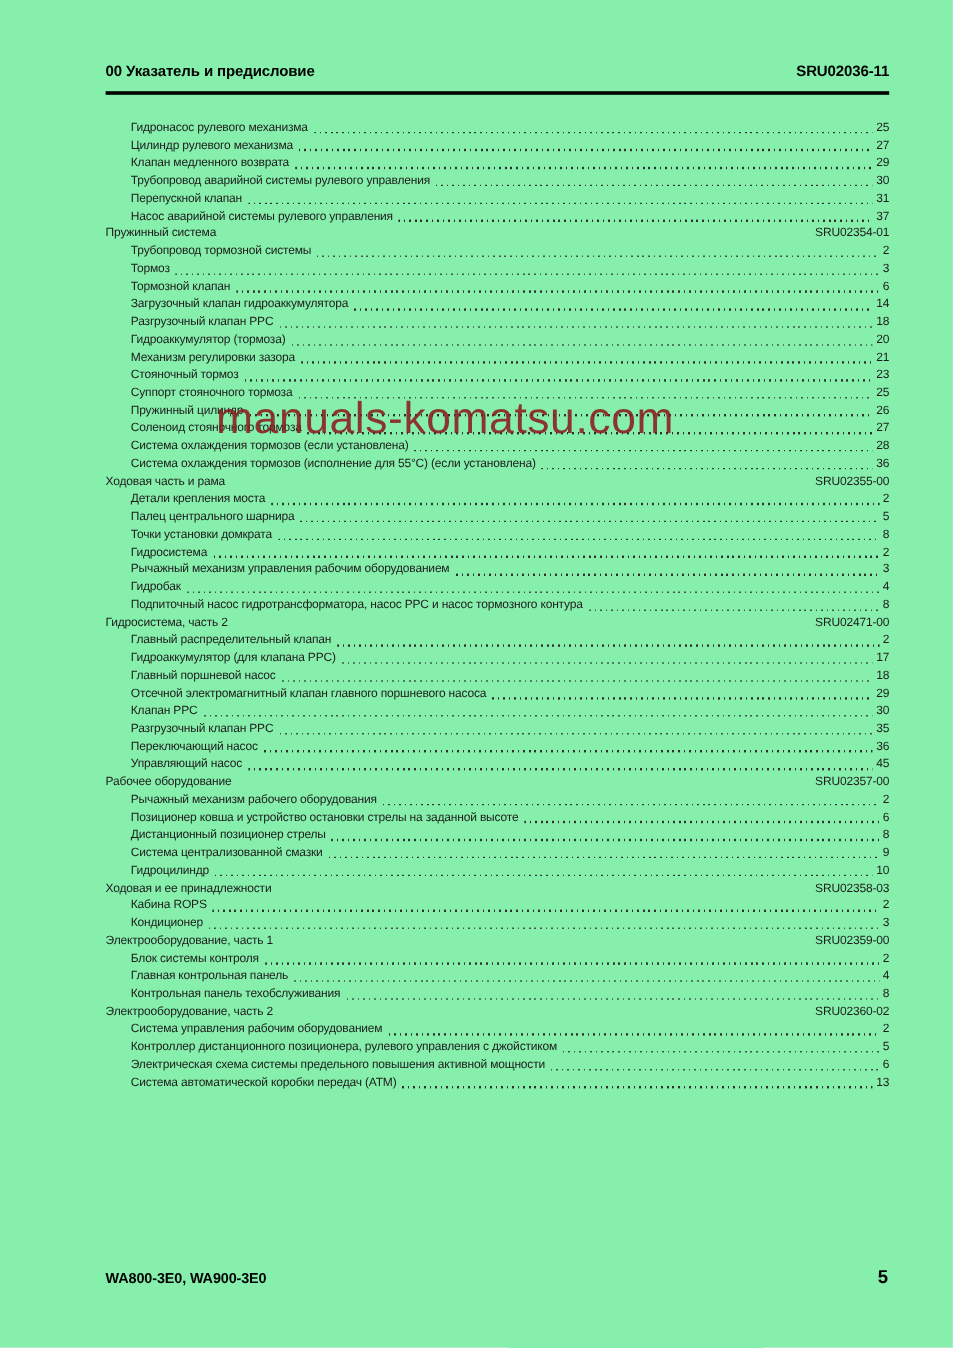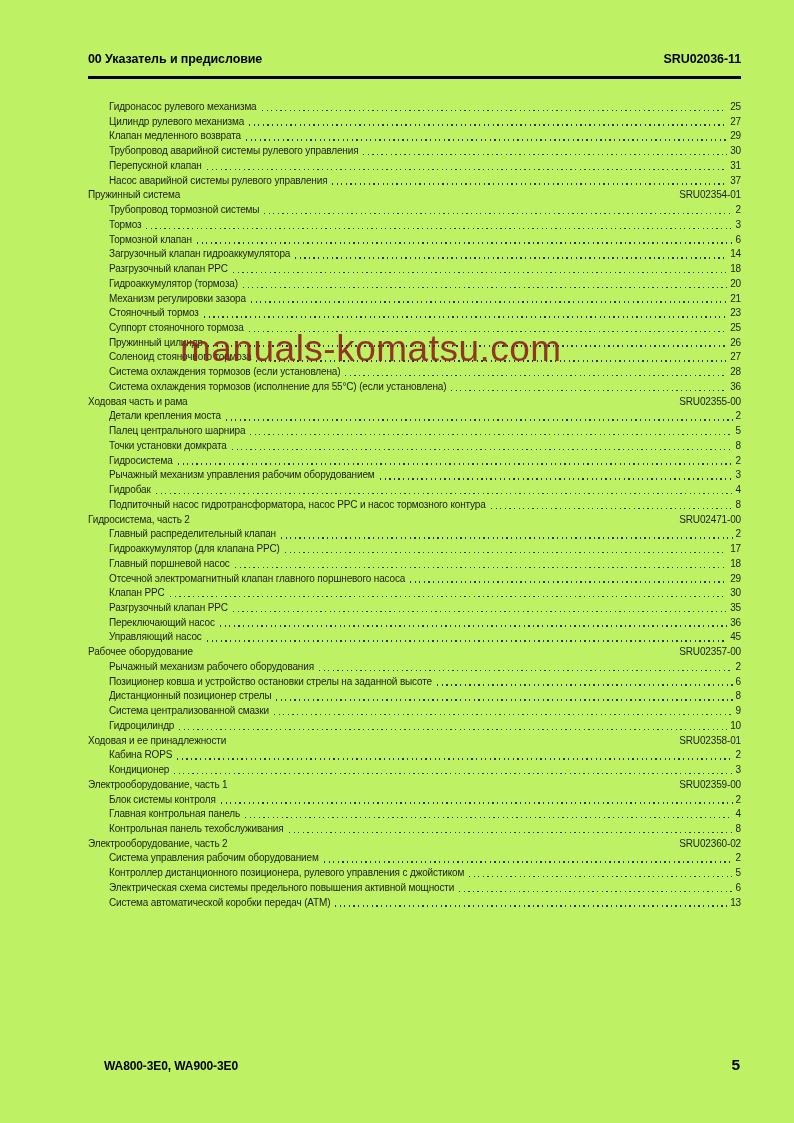--- a/index.html
+++ b/index.html
@@ -1,20 +1,20 @@
 <!DOCTYPE html>
 <html><head>
 <meta charset="utf-8">
 <style>
   html,body { margin:0; padding:0; background:#e8e8e8; }
   .page {
     position:relative;
     width:794px; height:1123px;
     margin:0 auto;
-    background:#bef264;
+    background:#86efac;
     font-family:"Liberation Sans", sans-serif;
     color:#1c1c1c;
     overflow:hidden;
   }
   .header {
     position:absolute;
     left:88px; right:53px; top:52px;
     display:flex; justify-content:space-between; align-items:baseline;
     font-size:12.5px; font-weight:bold; color:#000;
     padding-bottom:10px;
@@ -50,21 +50,20 @@
     letter-spacing:0.5px;
     opacity:0.88;
     pointer-events:none;
     margin-top:15px;
   }
   .footer {
     position:absolute;
     left:88px; right:54px; top:1056px;
     display:flex; justify-content:space-between; align-items:baseline;
     color:#000;
-    margin-left:16px;
   }
   .footer .models { font-size:12px; font-weight:bold; letter-spacing:-0.1px; }
   .footer .pageno { font-size:15.5px; font-weight:bold; }
 </style>
 </head>
 <body>
 
 <div class="page">
 
   <div class="header">
@@ -279,21 +278,21 @@
         <span class="leader"></span>
         <span class="page-num">9</span>
       </div>
       <div class="row entry">
         <span class="label">Гидроцилиндр</span>
         <span class="leader"></span>
         <span class="page-num">10</span>
       </div>
       <div class="row section">
         <span class="label">Ходовая и ее принадлежности</span>
-        <span class="code">SRU02358-01</span>
+        <span class="code">SRU02358-03</span>
       </div>
       <div class="row entry">
         <span class="label">Кабина ROPS</span>
         <span class="leader"></span>
         <span class="page-num">2</span>
       </div>
       <div class="row entry">
         <span class="label">Кондиционер</span>
         <span class="leader"></span>
         <span class="page-num">3</span>

